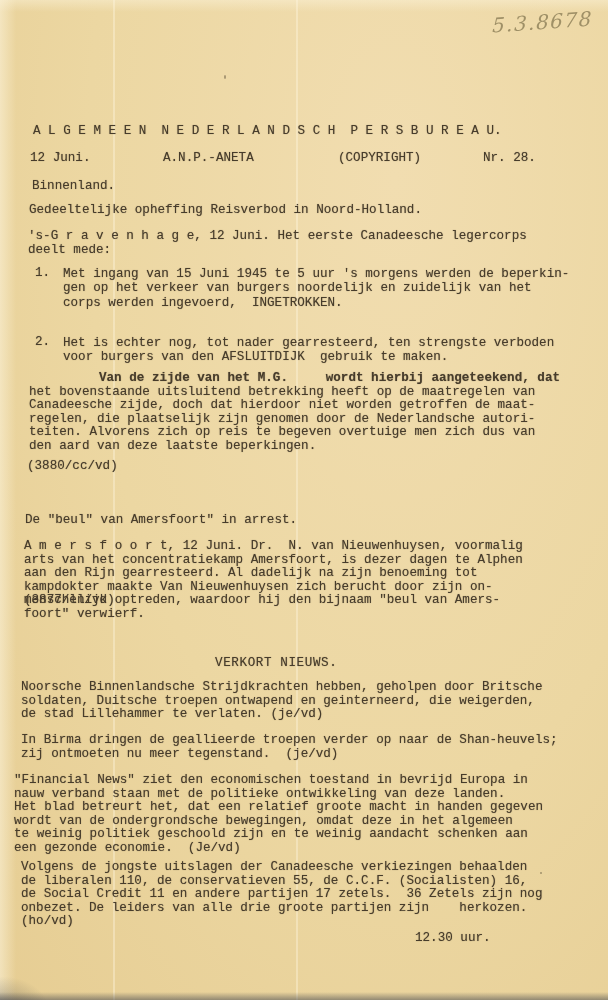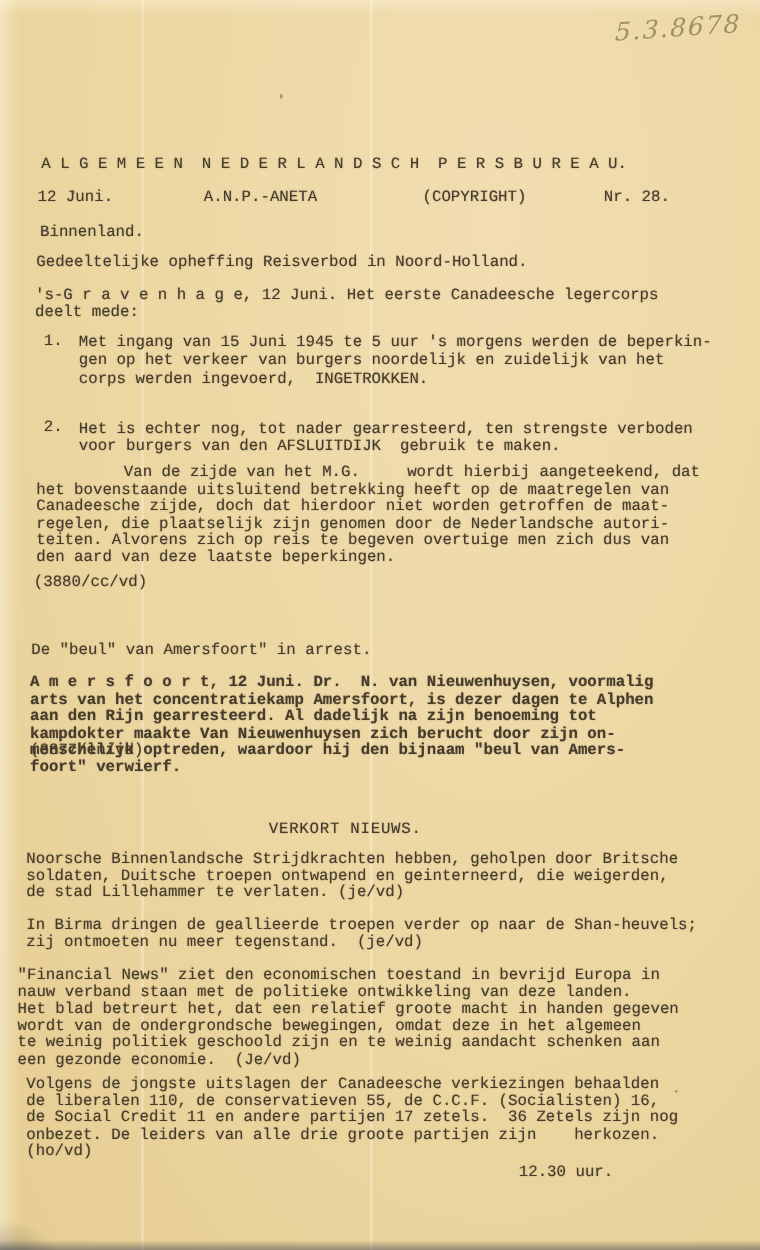--- a/index.html
+++ b/index.html
@@ -52,24 +52,24 @@
   .pos-nr{top:152px;left:483px;}
   .pos-section{top:180px;left:32px;}
   .pos-a1title{top:204px;left:29px;}
   .pos-a1date{top:230px;left:28px;}
   .pos-i1no{top:267px;left:35px;}
   .pos-i1{top:267px;left:63px;}
   .pos-i2no{top:336px;left:35px;}
   .pos-i2{top:336px;left:63px;}
   .list .tline{line-height:14.4px;}
   .pos-note{top:372px;left:29px;}
-  .note .tline:first-child{text-indent:70px;}
+  .note .tline:first-child{text-indent:70px;font-weight:bold;}
   .pos-sig1{top:460px;left:27px;}
   .pos-a2title{top:514px;left:25px;}
-  .pos-a2body{top:540px;left:24px;font-weight:bold;}
+  .pos-a2body{top:540px;left:24px;}
   .pos-sig2{top:594px;left:24px;}
   .pos-vn{top:657px;left:215px;letter-spacing:.6px;}
   .pos-s1{top:681px;left:21px;}
   .pos-s2{top:734px;left:21px;}
   .pos-s3{top:774px;left:14px;}
   .pos-s4{top:861px;left:21px;}
   .pos-footer{top:932px;left:415px;}
 </style>
 </head>
 <body>

